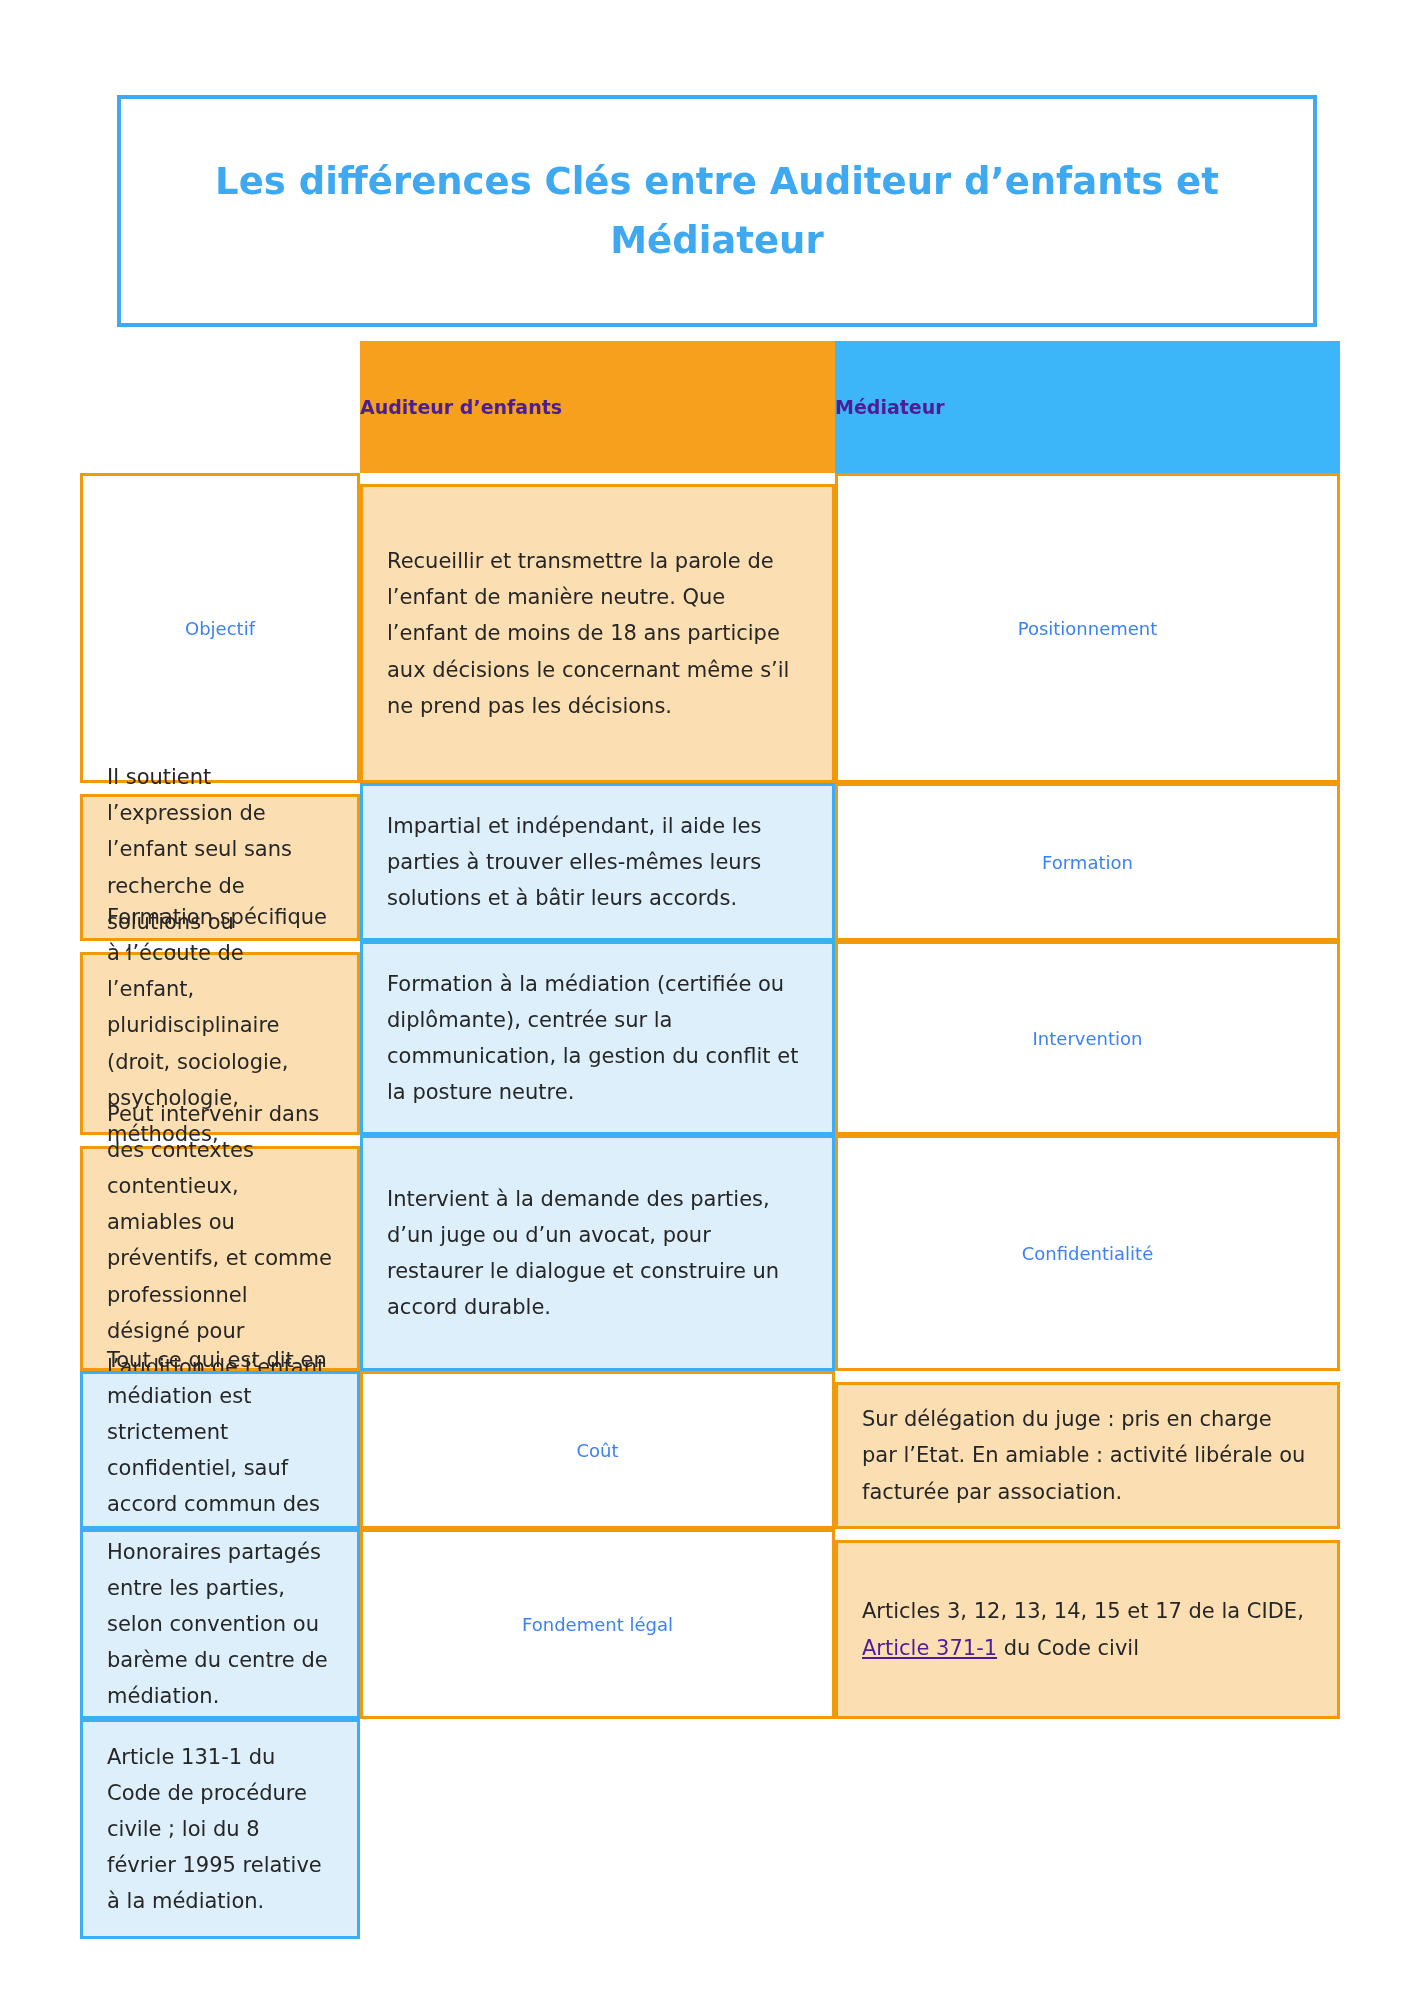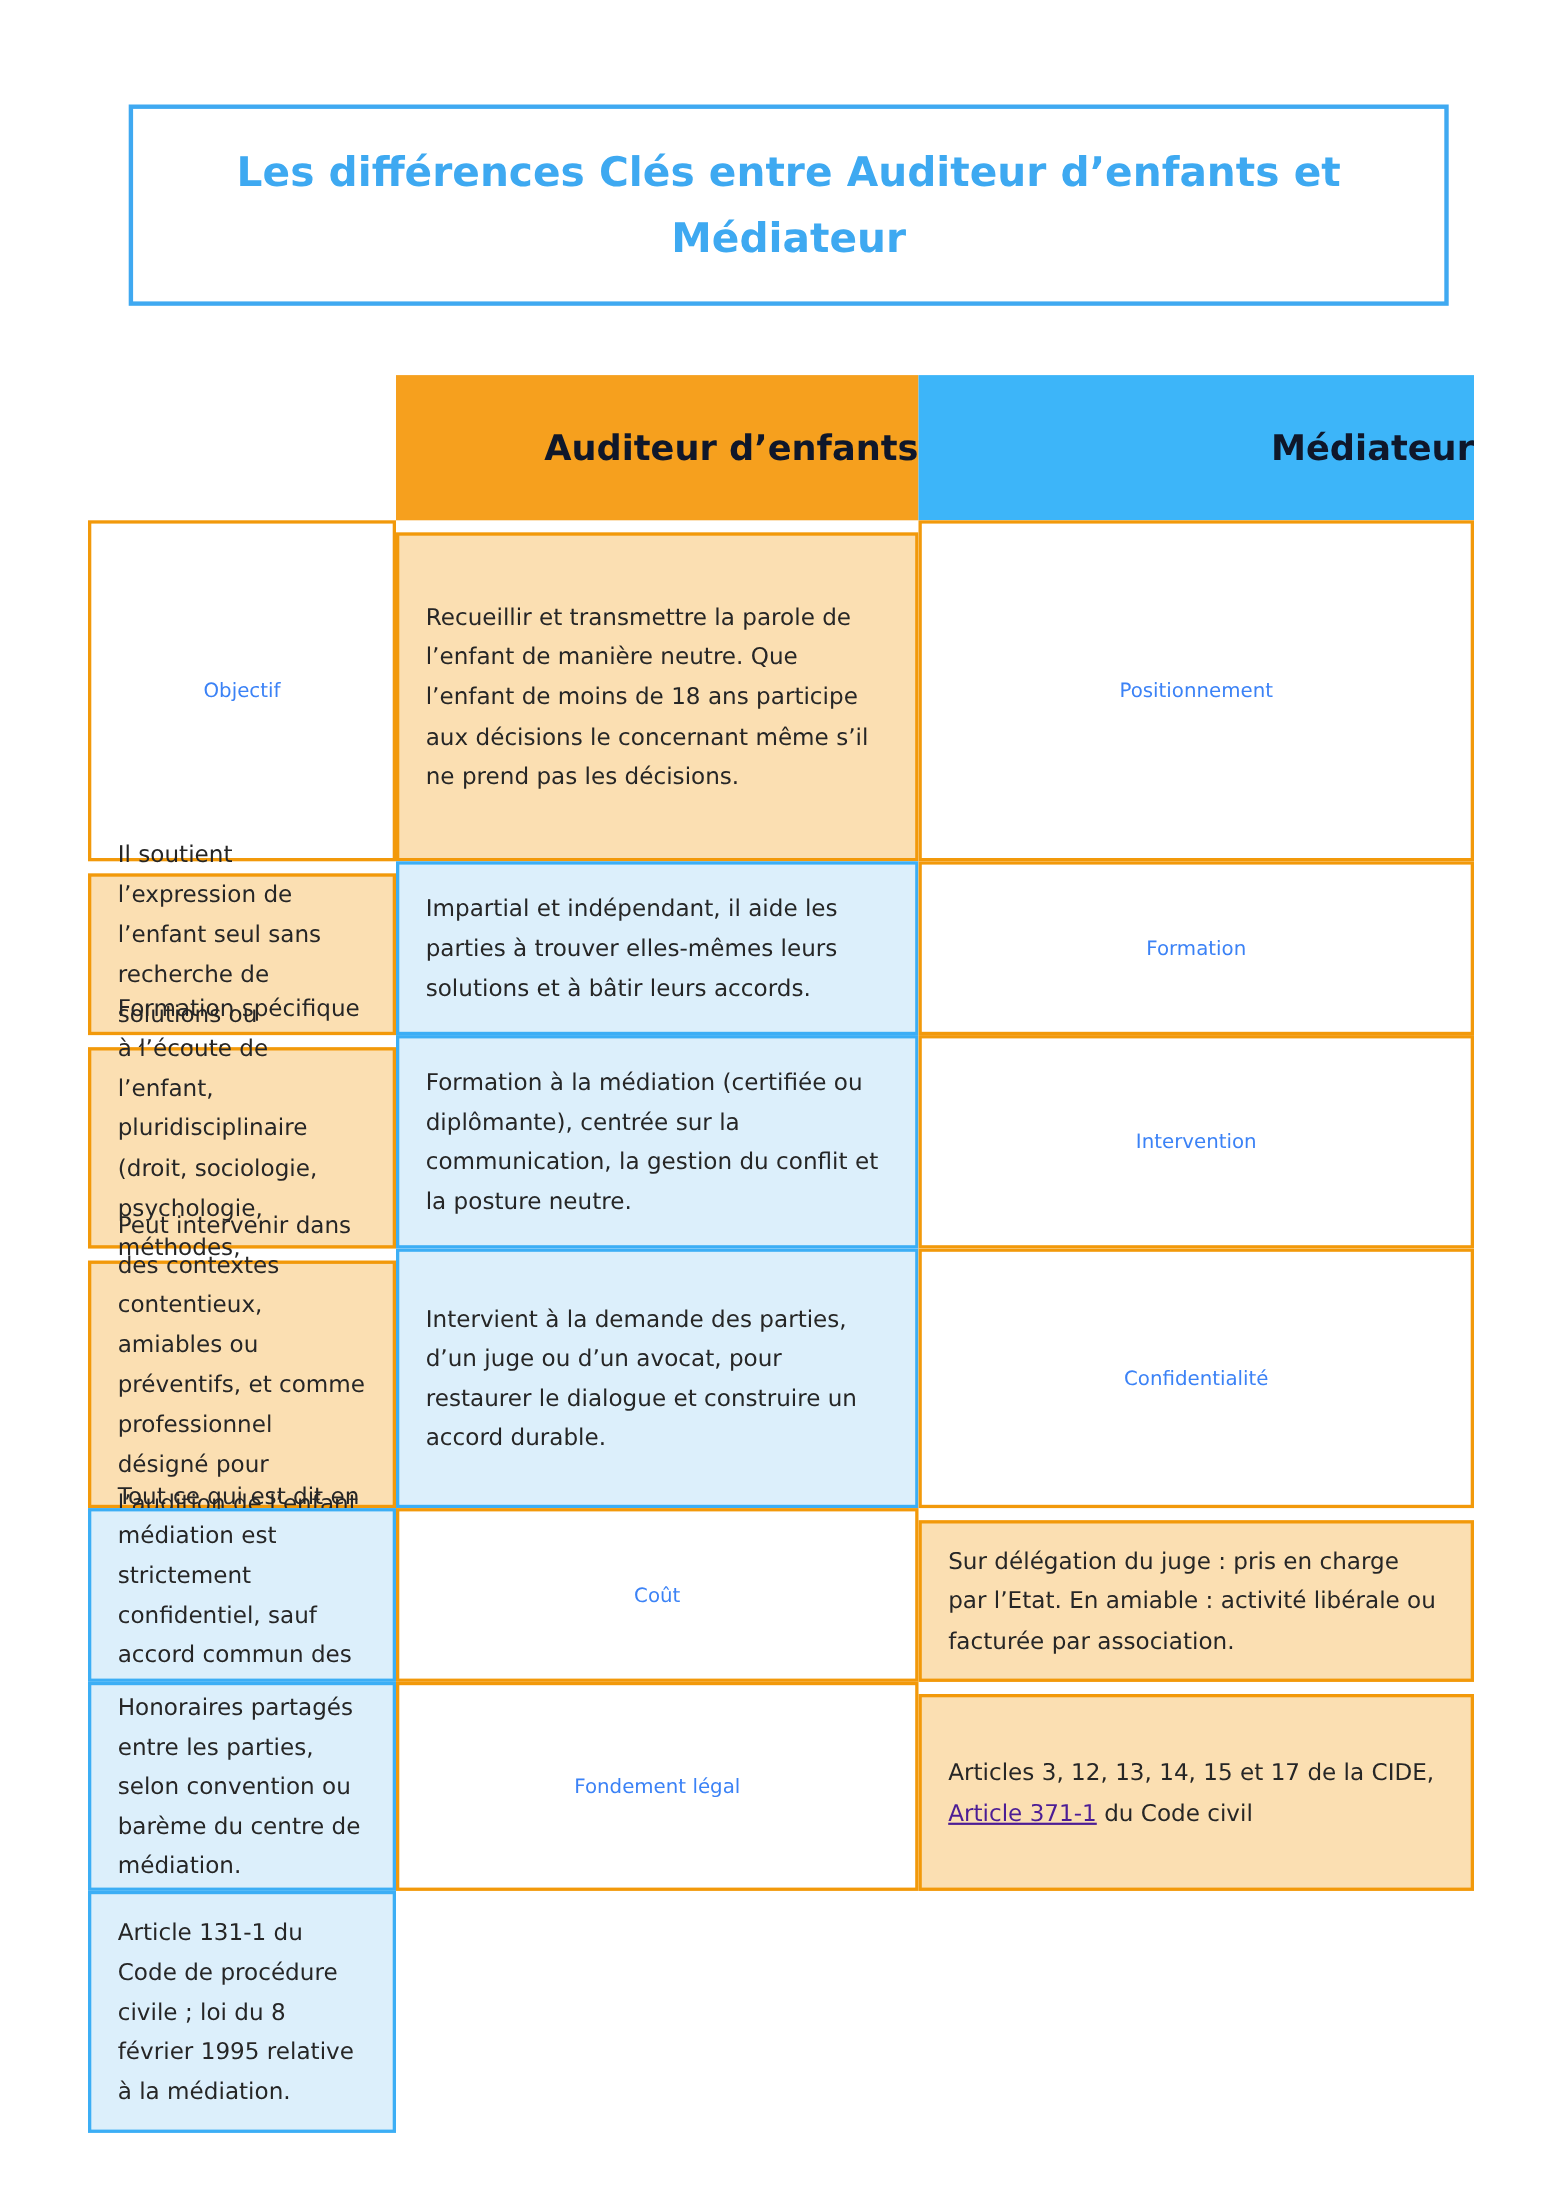--- a/index.html
+++ b/index.html
@@ -15,21 +15,21 @@
     background: #ffffff;
     overflow: hidden;
   }
 
   
   .title-box {
     position: absolute;
     left: 117px;
     top: 95px;
     width: 1200px;
-    height: 183px;
+    height: 232px;
     box-sizing: border-box;
     border: 4px solid #3FA9F1;
     background: #ffffff;
     display: flex;
     align-items: center;
     justify-content: center;
   }
   .title-text {
     width: 1140px;
     text-align: center;
@@ -54,24 +54,24 @@
     display: flex;
     align-items: center;
     color: #212121;
   }
   
   .hdr-spacer {
     background: transparent;
     border: none;
   }
   .hdr {
-    justify-content: flex-end;
+    justify-content: flex-start;
     font-weight: bold;
-    font-size: 32px;
-    color: #0f172a;
+    font-size: 19px;
+    color: #4c1d95;
     border: none;
   }
   .hdr-orange { background: #F6A01E; }
   .hdr-blue   { background: #3DB5F9; }
 
   
   .lbl {
     background: #ffffff;
     border: 3px solid #F2990A;
     justify-content: center;

